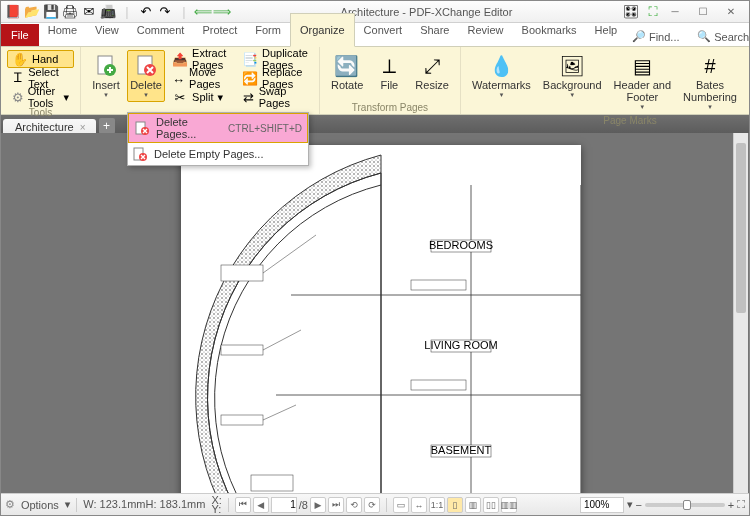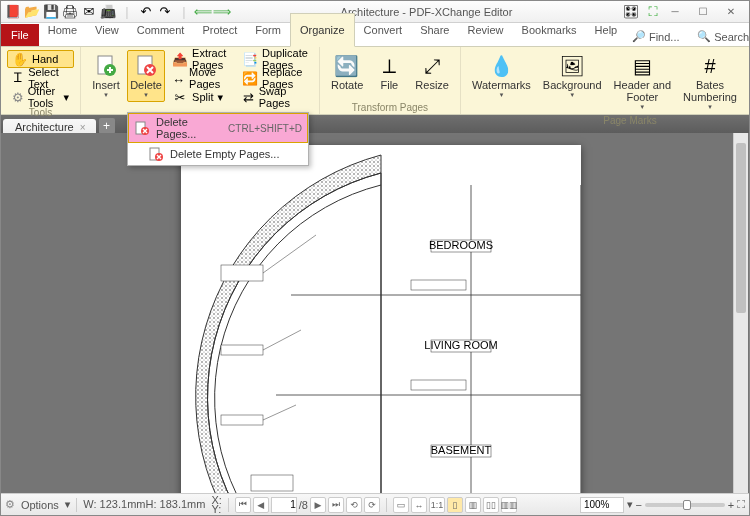--- a/index.html
+++ b/index.html
@@ -30,21 +30,21 @@
 .col{display:flex;flex-direction:column;gap:1px}
 .doctab-bar{height:20px;background:linear-gradient(#6f6f6f,#5a5a5a);display:flex;align-items:flex-end;padding-left:2px}
 .doctab{background:linear-gradient(#f8f8f8,#eee);padding:2px 10px 2px 12px;border-radius:3px 3px 0 0;display:flex;align-items:center;gap:6px;font-size:11px;color:#333}
 .doctab .x{color:#999;font-size:10px}
 .addtab{width:16px;height:16px;background:#888;color:#fff;display:flex;align-items:center;justify-content:center;margin:0 0 1px 3px;font-size:12px;border-radius:2px}
 .viewport{position:absolute;top:132px;left:0;right:0;bottom:22px;background:#757575;overflow:hidden}
 .page{position:absolute;left:180px;top:12px;width:400px;height:420px;background:#fff;box-shadow:0 2px 8px rgba(0,0,0,0.5)}
 .scrollbar-v{position:absolute;right:1px;top:0;bottom:0;width:15px;background:#e8e8e8;border-left:1px solid #ccc}
 .sv-thumb{position:absolute;top:10px;left:2px;right:2px;height:170px;background:#c0c0c0;border-radius:2px}
 .dropdown{position:absolute;left:126px;top:111px;width:182px;background:#fff;border:1px solid #b0b0b0;box-shadow:2px 2px 5px rgba(0,0,0,0.25);z-index:100}
-.ddi{display:flex;align-items:center;padding:3px 20px;gap:6px;cursor:pointer}
+.ddi{display:flex;align-items:center;padding:3px 4px;gap:6px;cursor:pointer}
 .ddi.hl{background:#f9a8d4;border:1px solid #d9a400;padding:2px 5px}
 .ddi .ic{width:16px;height:16px;display:flex;align-items:center;justify-content:center;font-size:13px}
 .ddi .lbl{flex:1;color:#333}
 .ddi .sc{color:#666;font-size:10px}
 .statusbar{position:absolute;bottom:0;left:0;right:0;height:22px;background:linear-gradient(#f7f7f7,#e8e8e8);border-top:1px solid #ccc;display:flex;align-items:center;padding:0 4px;gap:6px;font-size:10px;color:#555}
 .sb-sep{width:1px;height:14px;background:#ccc}
 .sb-nav{display:flex;align-items:center;gap:2px}
 .sb-nav .nb{width:16px;height:16px;display:flex;align-items:center;justify-content:center;border:1px solid #ccc;background:#fff;font-size:9px;color:#666;border-radius:2px}
 .sb-zoom{display:flex;align-items:center;gap:3px;margin-left:auto}
 .sb-zoom input{width:44px;height:16px;font-size:10px;padding:0 3px;border:1px solid #ccc}

